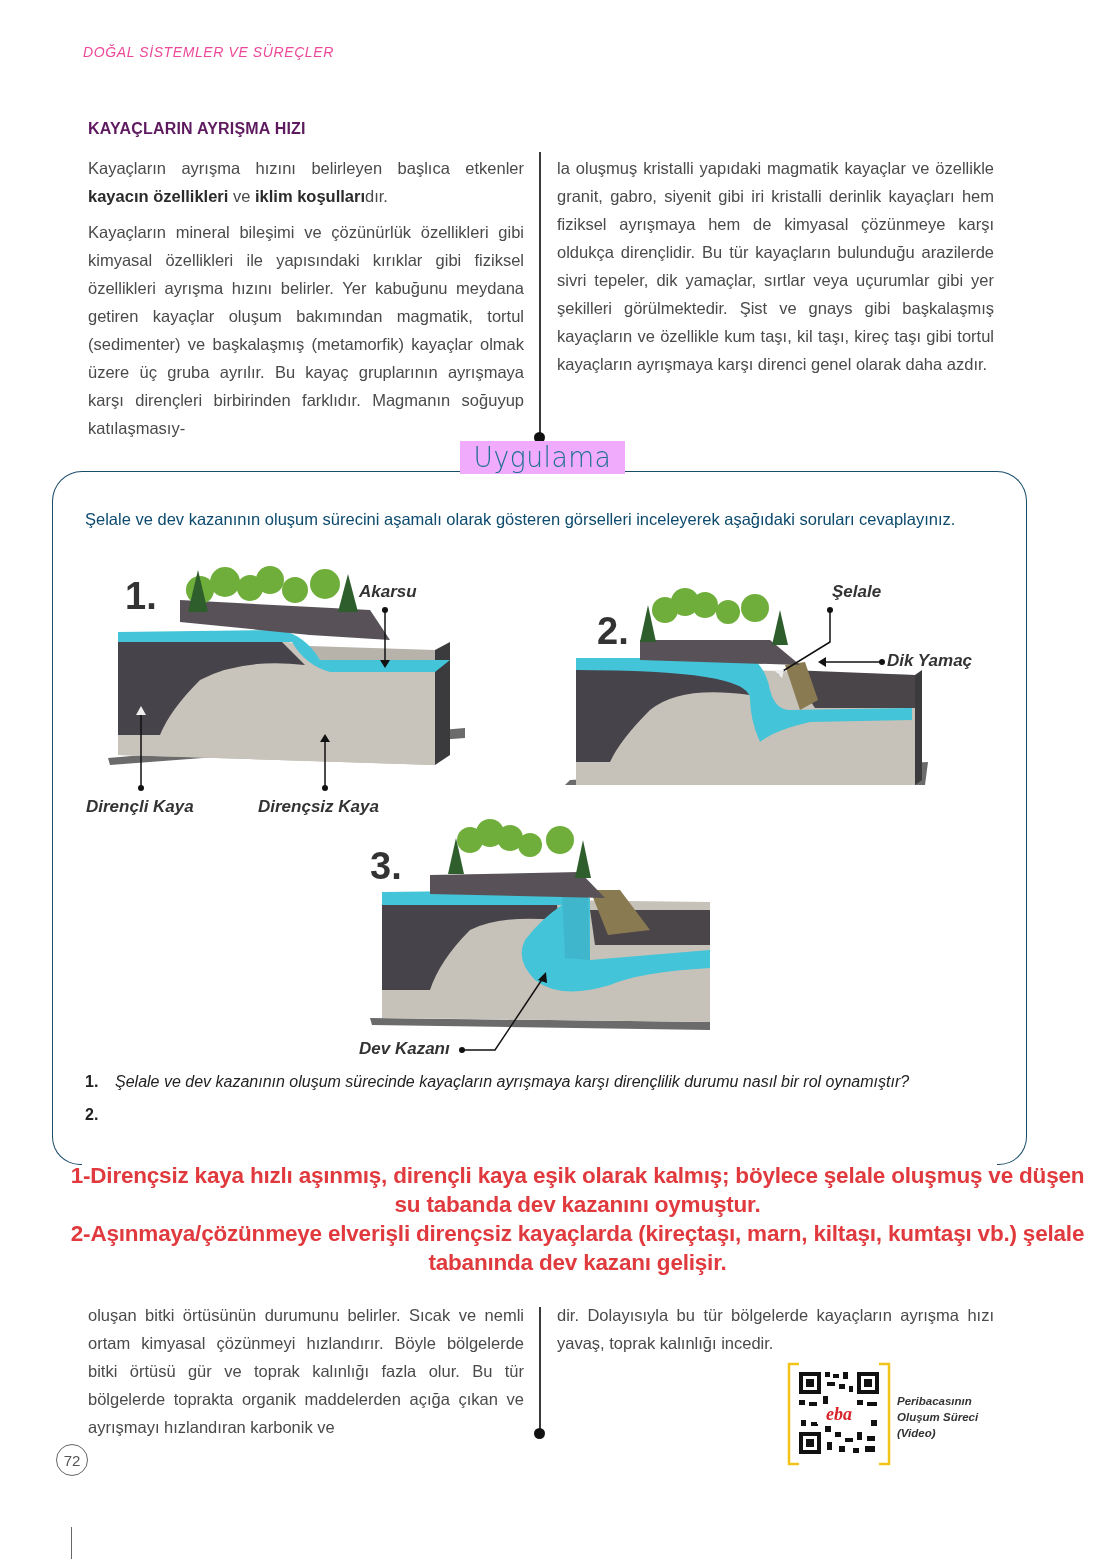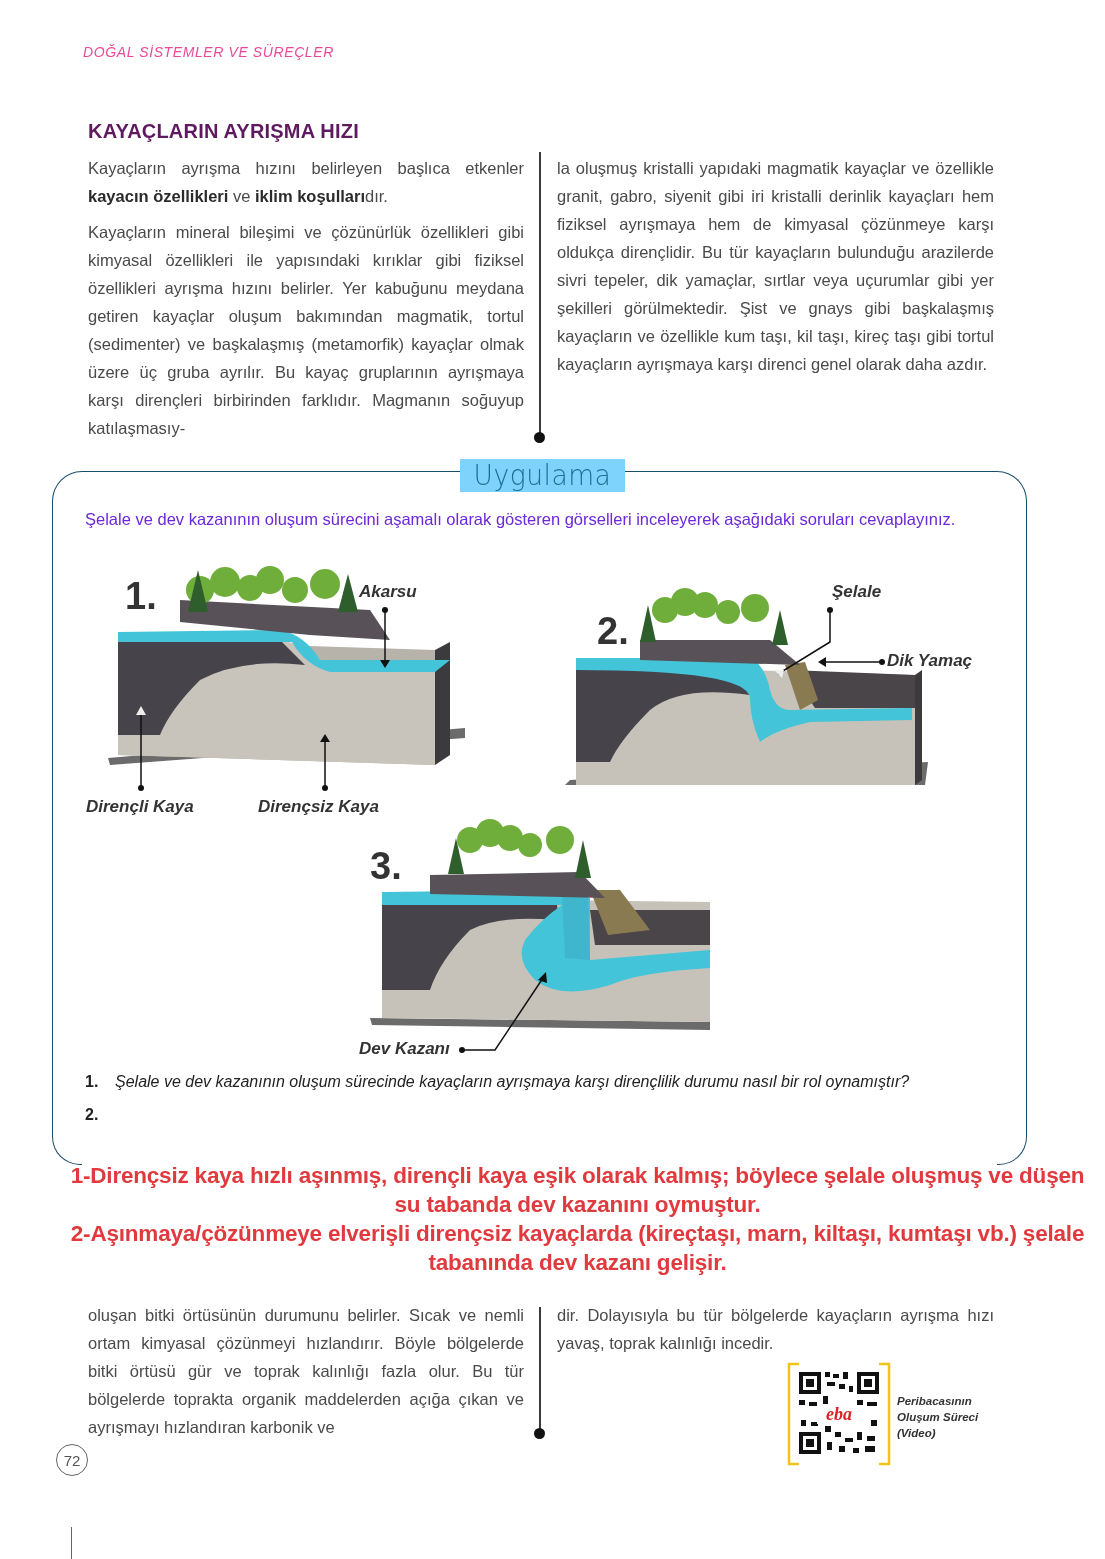--- a/index.html
+++ b/index.html
@@ -5,21 +5,21 @@
   * { box-sizing: border-box; margin: 0; padding: 0; }
   html, body { width: 1105px; height: 1559px; background: #ffffff; overflow: hidden; }
   body { position: relative; font-family: "Liberation Sans", sans-serif; color: #3a3a3a; }
 
   .running-head {
     position: absolute; left: 83px; top: 44px;
     font-size: 14px; font-style: italic; letter-spacing: 0.6px; color: #ec4899;
   }
   .section-title {
     position: absolute; left: 88px; top: 120px;
-    font-size: 20px; font-weight: bold; color: #5e1a5e; letter-spacing: 0.2px;
+    font-size: 16px; font-weight: bold; color: #5e1a5e; letter-spacing: 0.2px;
   }
   .col {
     position: absolute; font-size: 16.5px; line-height: 28px; color: #4a4a4a;
     text-align: justify; font-weight: 300;
   }
   .col p { margin-bottom: 8px; }
   .col b { font-weight: bold; color: #2b2b2b; }
   .col-left-top { left: 88px; top: 154px; width: 436px; }
   .col-right-top { left: 557px; top: 154px; width: 437px; }
   .col-left-bot { left: 88px; top: 1301px; width: 436px; }
@@ -35,35 +35,35 @@
   
   .uyg-box {
     position: absolute; left: 52px; top: 471px; width: 975px; height: 694px;
     border: 1.5px solid #1b4d6b; border-radius: 30px; border-bottom: none;
   }
   .uyg-box::after {
     content: ""; position: absolute; left: -1.5px; right: -1.5px; bottom: 0; height: 30px;
     background: linear-gradient(#fff, #fff);
   }
   .uyg-title-wrap {
-    position: absolute; left: 460px; top: 459px; padding: 0 10px; background: #7dd3fc;
+    position: absolute; left: 460px; top: 441px; padding: 0 10px; background: #f0abfc;
   }
   .uyg-title {
     font-size: 28px; color: #1f6f93; font-weight: 300; letter-spacing: 0.5px;
     font-family: "DejaVu Sans", sans-serif; transform: scaleX(0.95);
   }
   .uyg-corner-bl, .uyg-corner-br {
     position: absolute; width: 30px; height: 30px; border: 1.5px solid #1b4d6b;
   }
   .uyg-corner-bl { left: 52px; top: 1135px; border-top: none; border-right: none; border-bottom-left-radius: 28px; }
   .uyg-corner-br { left: 997px; top: 1135px; border-top: none; border-left: none; border-bottom-right-radius: 28px; }
 
   .uyg-intro {
     position: absolute; left: 85px; top: 506px; width: 920px;
-    font-size: 16.5px; line-height: 26px; color: #6d28d9;
+    font-size: 16.5px; line-height: 26px; color: #0c4a6e;
   }
 
   
   .diagram { position: absolute; }
   .step-num { position: absolute; font-size: 38px; font-weight: bold; color: #333; }
   .block-label {
     position: absolute; font-size: 17px; font-weight: bold; font-style: italic; color: #333;
   }
 
   .qs { position: absolute; left: 85px; top: 1070px; width: 920px; font-size: 16px; line-height: 24px; color: #222; font-style: italic; }

